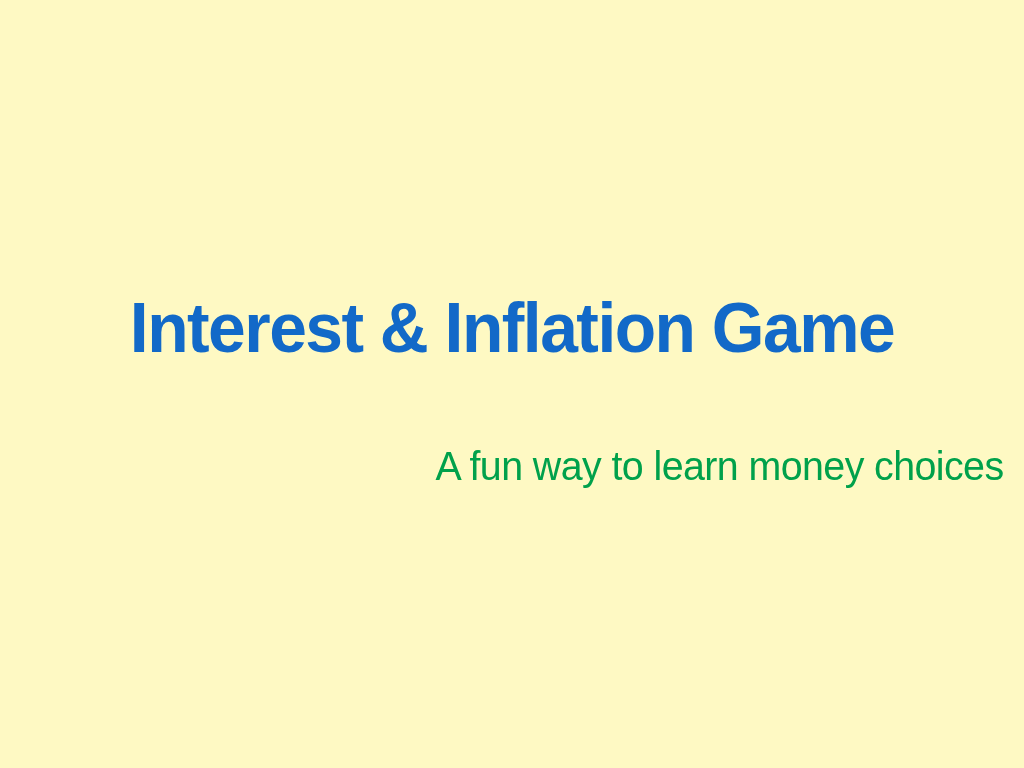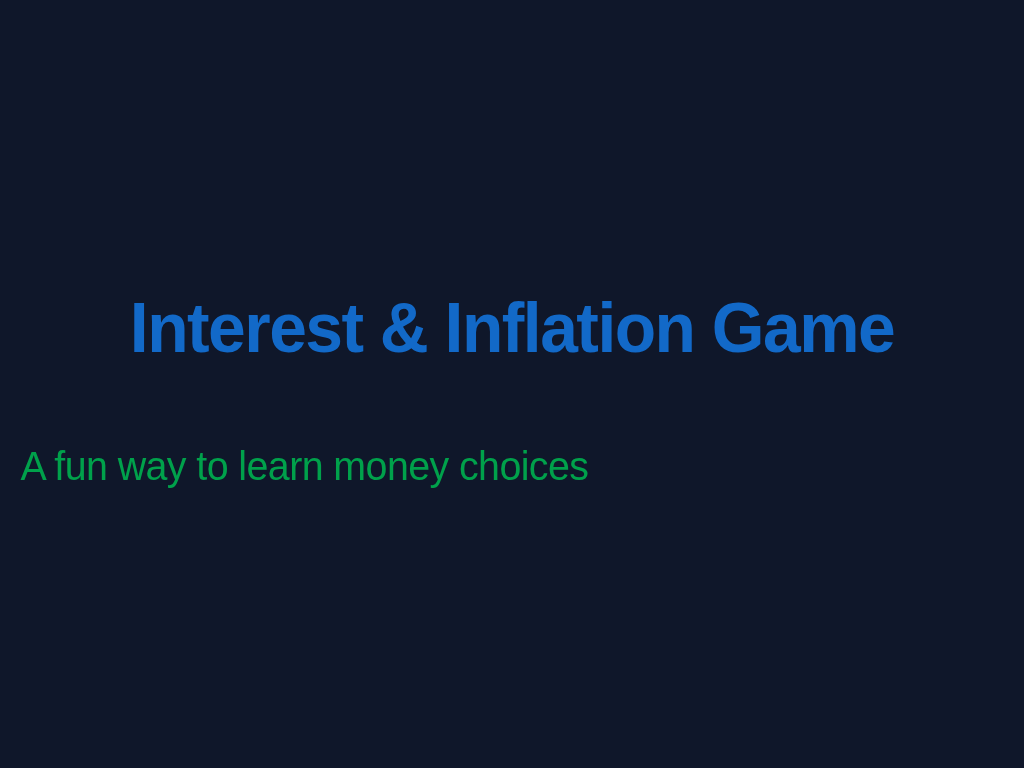--- a/index.html
+++ b/index.html
@@ -13,21 +13,21 @@
   body {
     background: #ffffff;
     font-family: "Liberation Sans", sans-serif;
     -webkit-font-smoothing: antialiased;
   }
 
   .slide {
     position: relative;
     width: 1024px;
     height: 768px;
-    background: #0f172a;
+    background: #fef9c3;
     box-sizing: border-box;
   }
 
   .title-block {
     position: absolute;
     left: 0;
     top: 286px;
     width: 1024px;
     text-align: center;
   }
@@ -44,21 +44,21 @@
     white-space: nowrap;
     transform: scaleX(0.955);
     transform-origin: center center;
   }
 
   .subtitle-block {
     position: absolute;
     left: 0;
     top: 441px;
     width: 1024px;
-    text-align: left;
+    text-align: right;
   }
 
   .slide-subtitle {
     margin: 0;
     padding: 0;
     font-family: "Liberation Sans", sans-serif;
     font-size: 41px;
     font-weight: normal;
     line-height: 50px;
     color: #00A14B;

